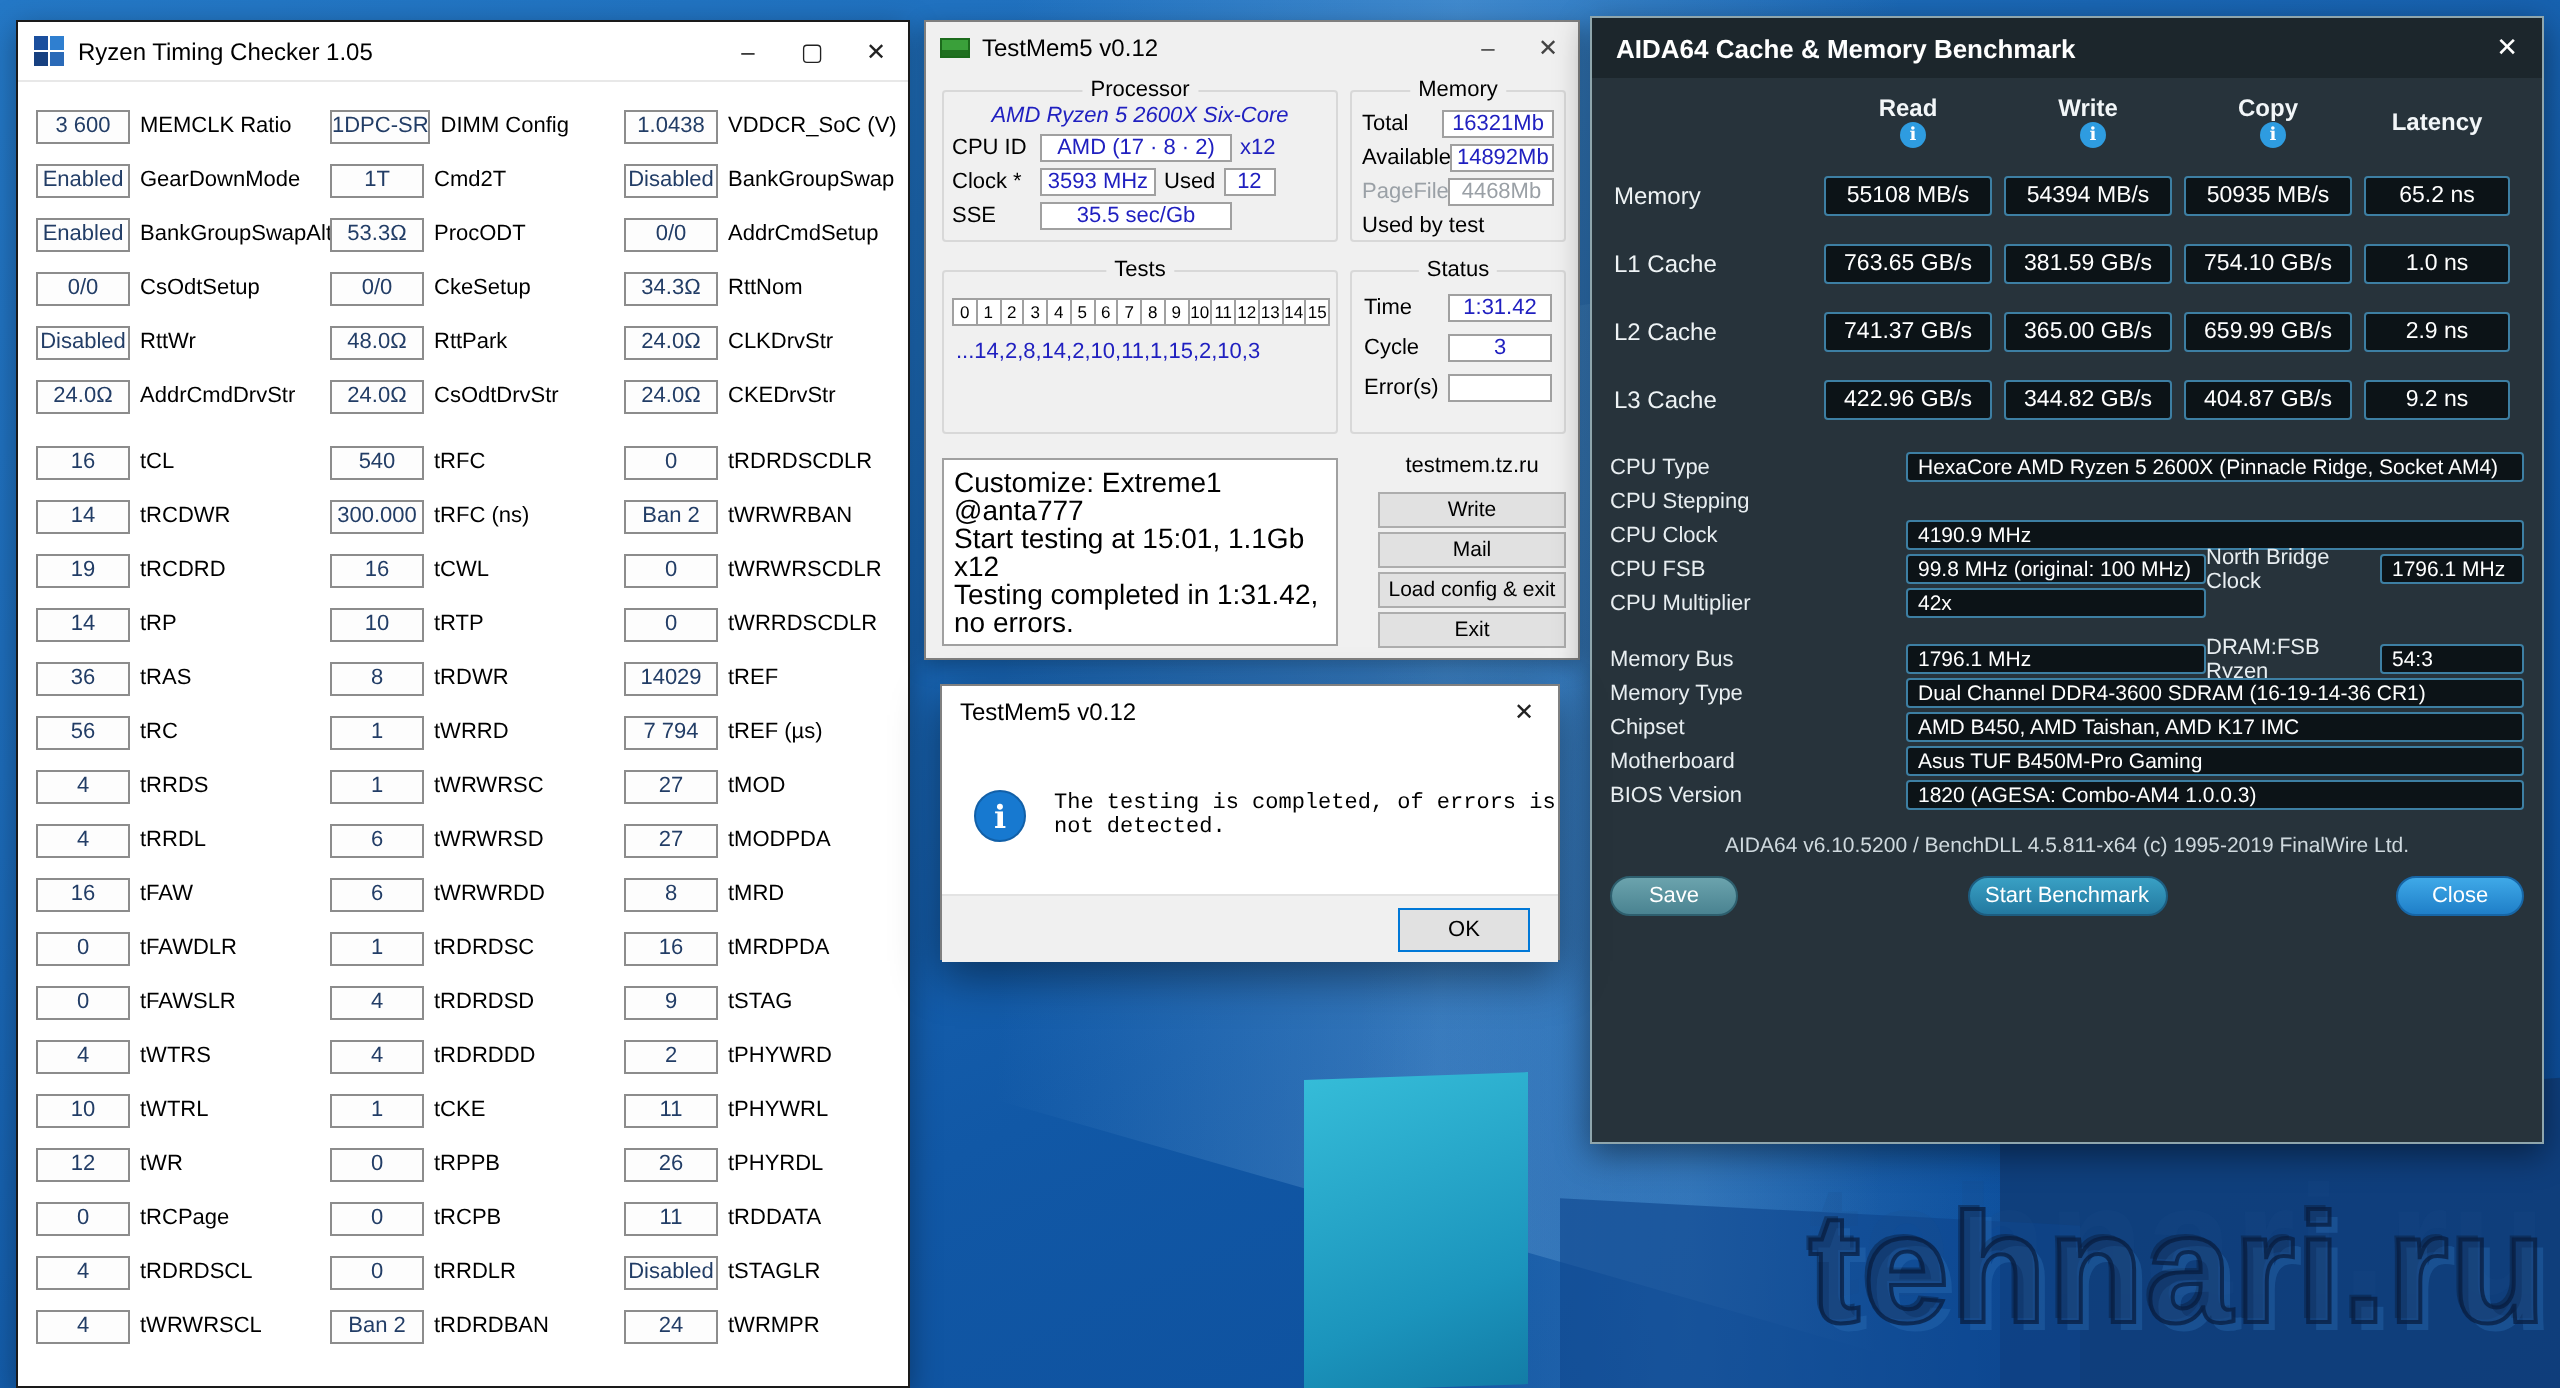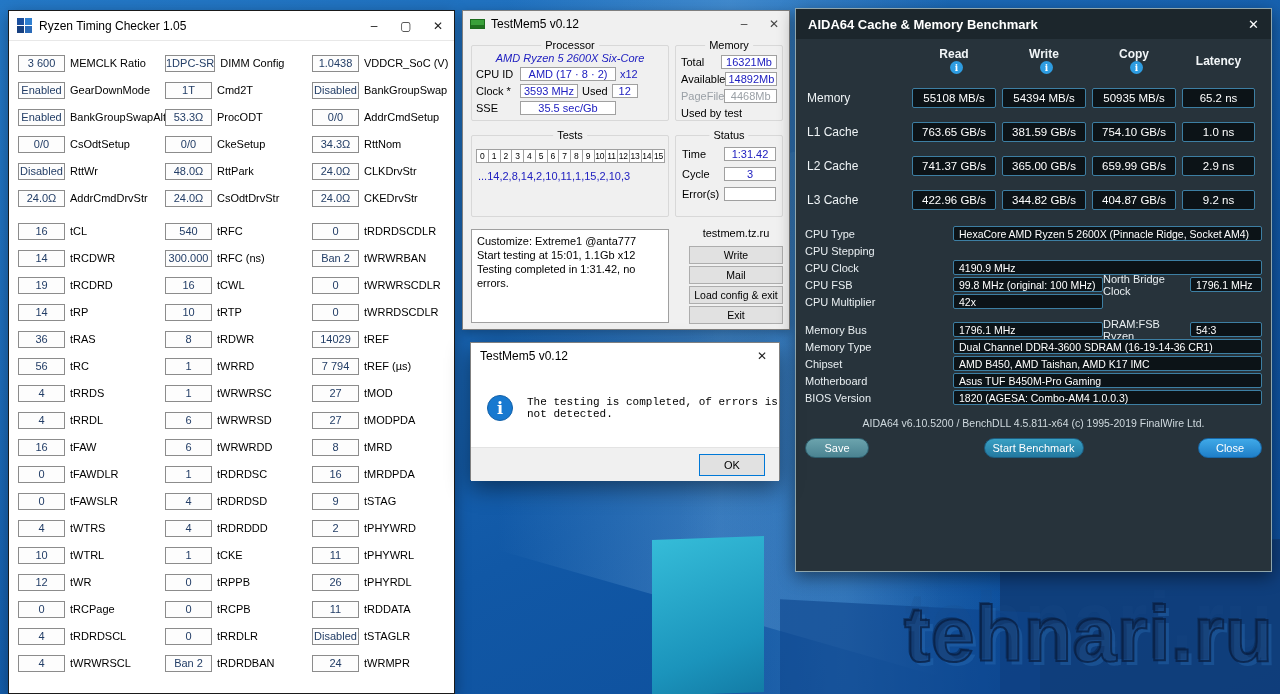--- a/index.html
+++ b/index.html
@@ -69,21 +69,21 @@
   .mrow { display:flex; align-items:center; justify-content:space-between; margin:3px 5px 0 5px; height:14px; }
   .mrow .sbox { width:56px; }
   .dim, .dim .sbox { color:#9aa0a6 !important; }
   .tnums { display:flex; margin:13px 4px 0 4px; }
   .tnum { flex:1; height:14px; border:1px solid #a0a0a0; margin-right:-1px; background:#fff;
     font-size:8.5px; color:#000; display:flex; align-items:center; justify-content:center; }
   .tseq { margin:7px 4px 0 6px; font-size:11px; color:#2020c0; white-space:nowrap; }
   .srow { display:flex; align-items:center; justify-content:space-between; margin:5px 6px 0 6px; height:15px; }
   .srow .sbox { width:52px; }
   .logbox { position:absolute; left:8px; top:218px; width:198px; height:94px; border:1px solid #a0a0a0;
-    background:#fff; font-size:11px; color:#000; padding:4px 5px; line-height:14px; }
+    background:#fff; font-size:14px; color:#000; padding:4px 5px; line-height:14px; }
   .tm5-right { position:absolute; left:226px; top:216px; width:94px; }
   .site { text-align:center; font-size:11px; color:#000; margin-bottom:7px; }
   .tmbtn { display:block; width:94px; height:18px; margin-bottom:2px; background:#e1e1e1;
     border:1px solid #adadad; font-size:10.5px; color:#000; font-family:inherit; }
 
   
   .dlg { left:470px; top:342px; width:310px; height:138px; background:#fff; border:1px solid #808080;
     box-shadow:0 8px 22px rgba(0,0,0,.45); z-index:5; }
   .dlg-titlebar { height:26px; background:#fff; display:flex; align-items:center; padding-left:9px; }
   .dlg-title { font-size:12px; color:#000; }

